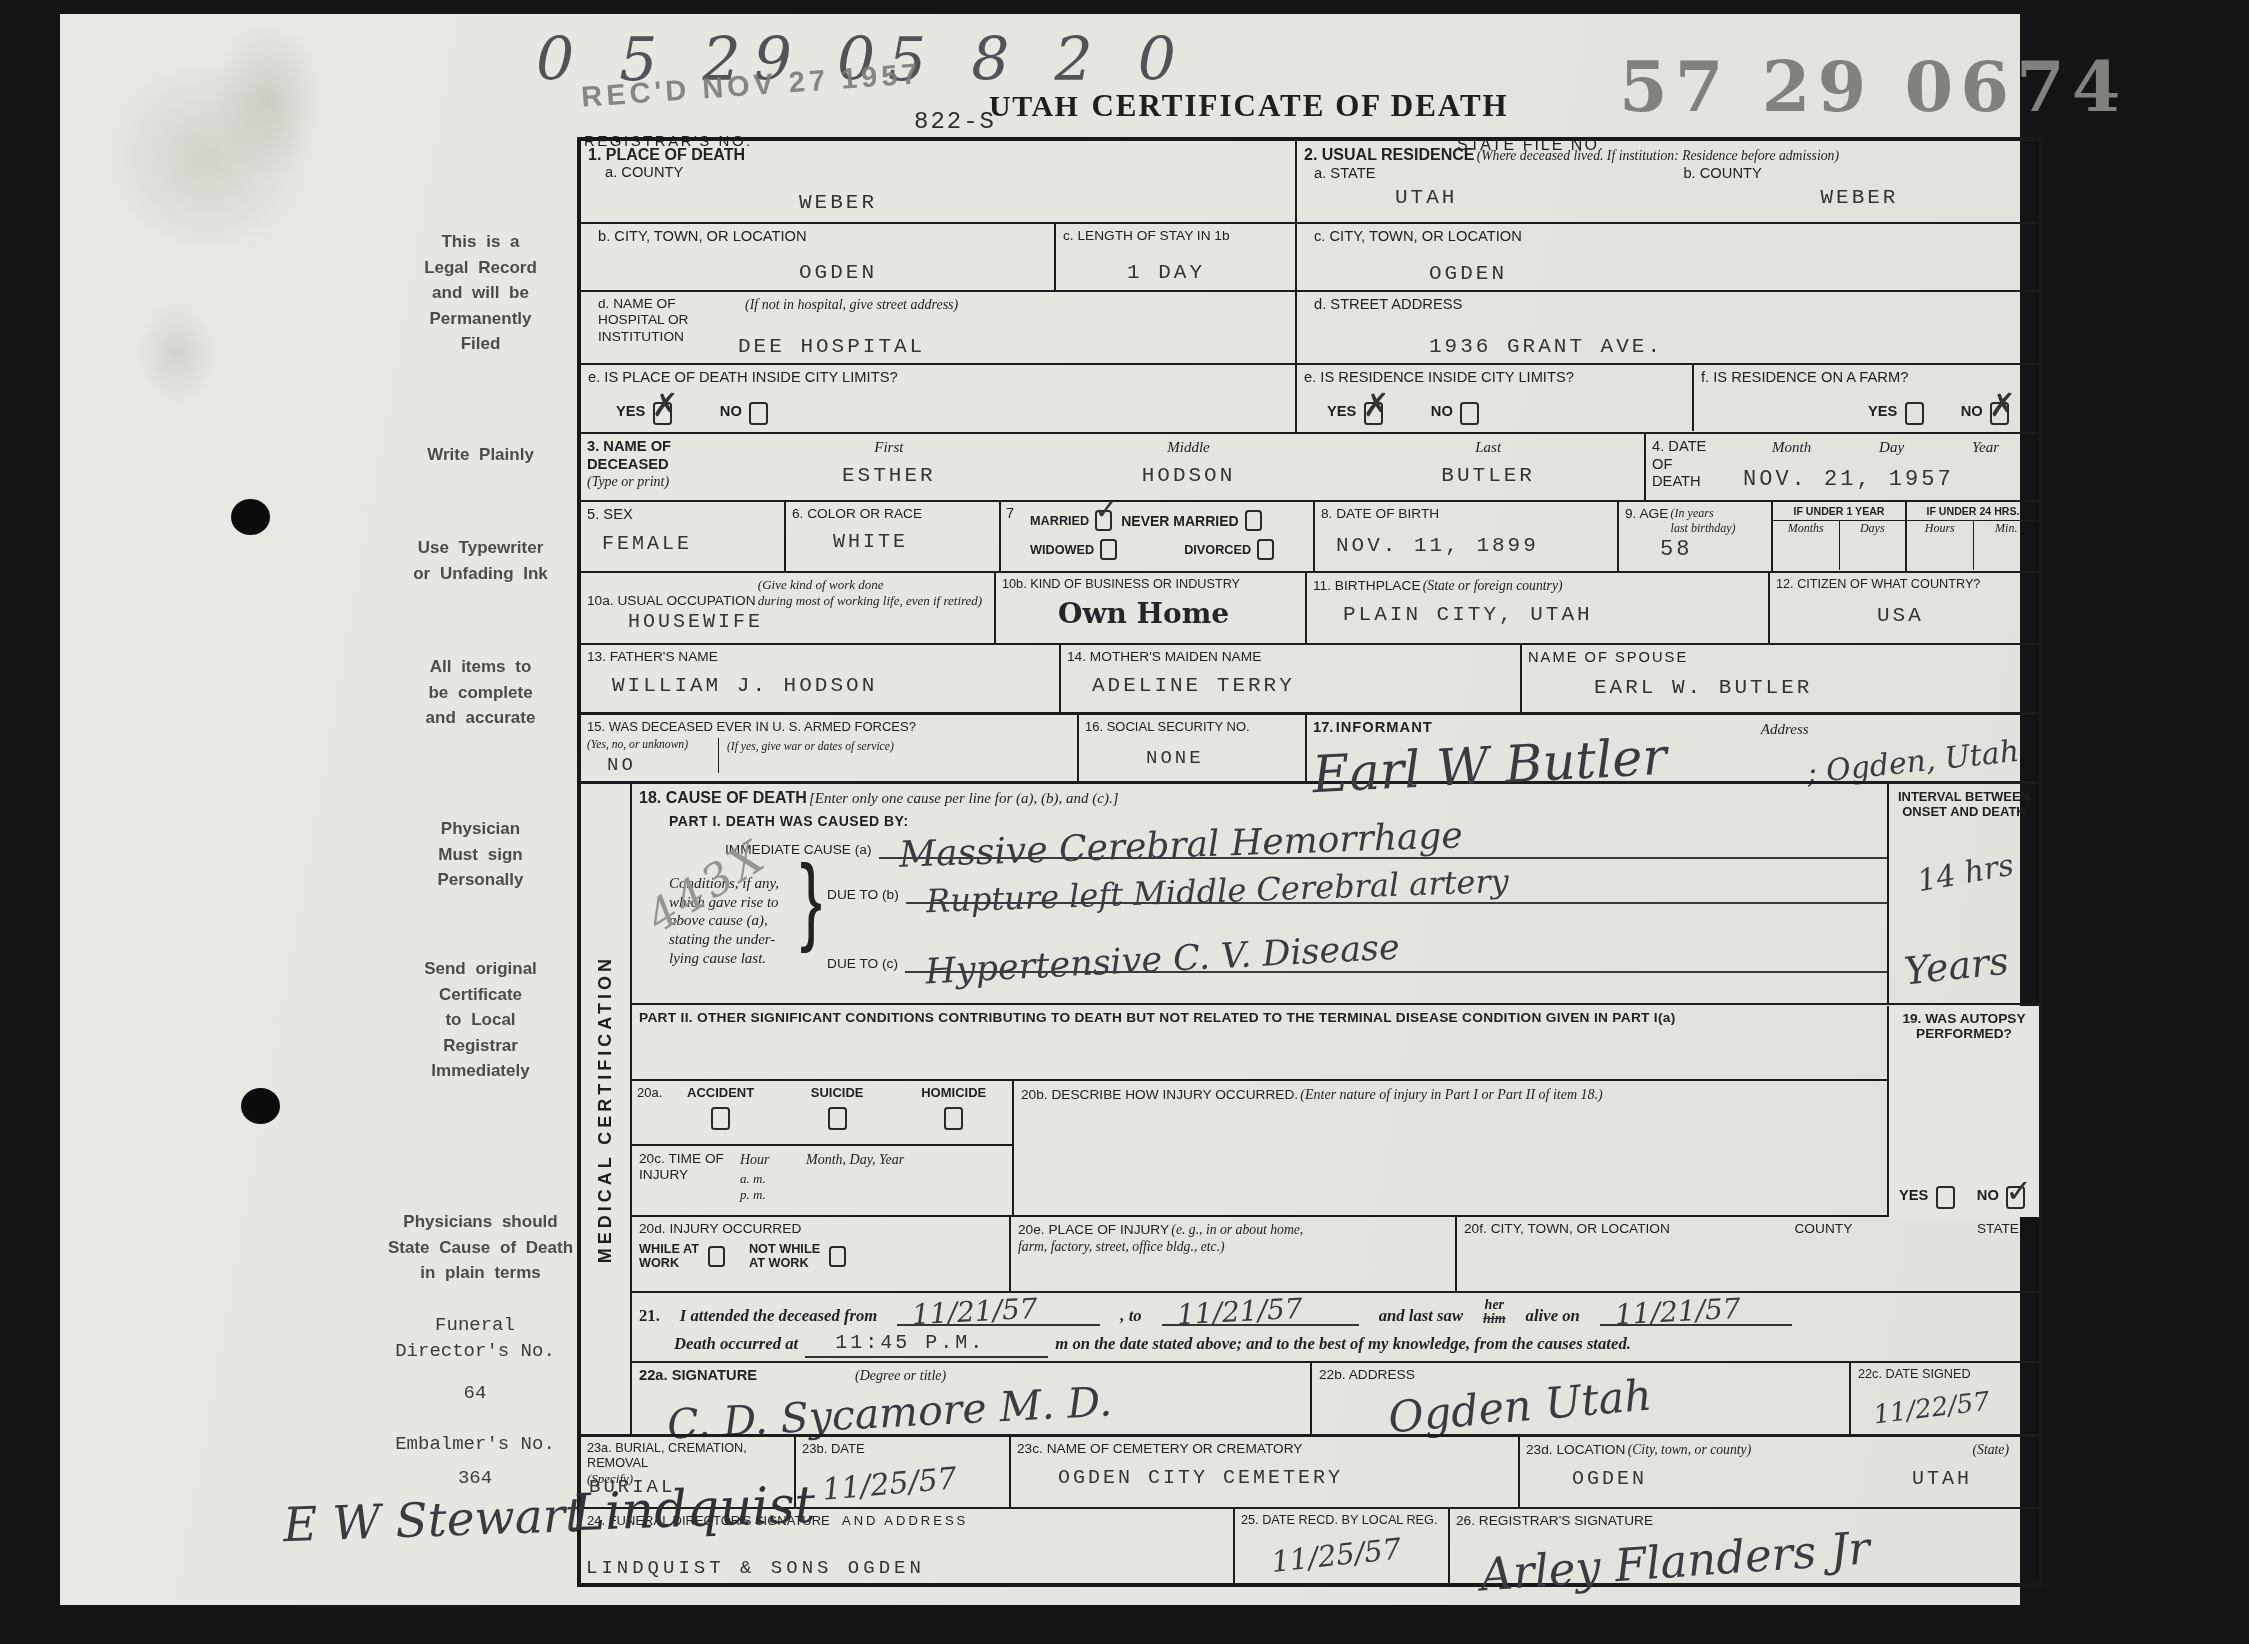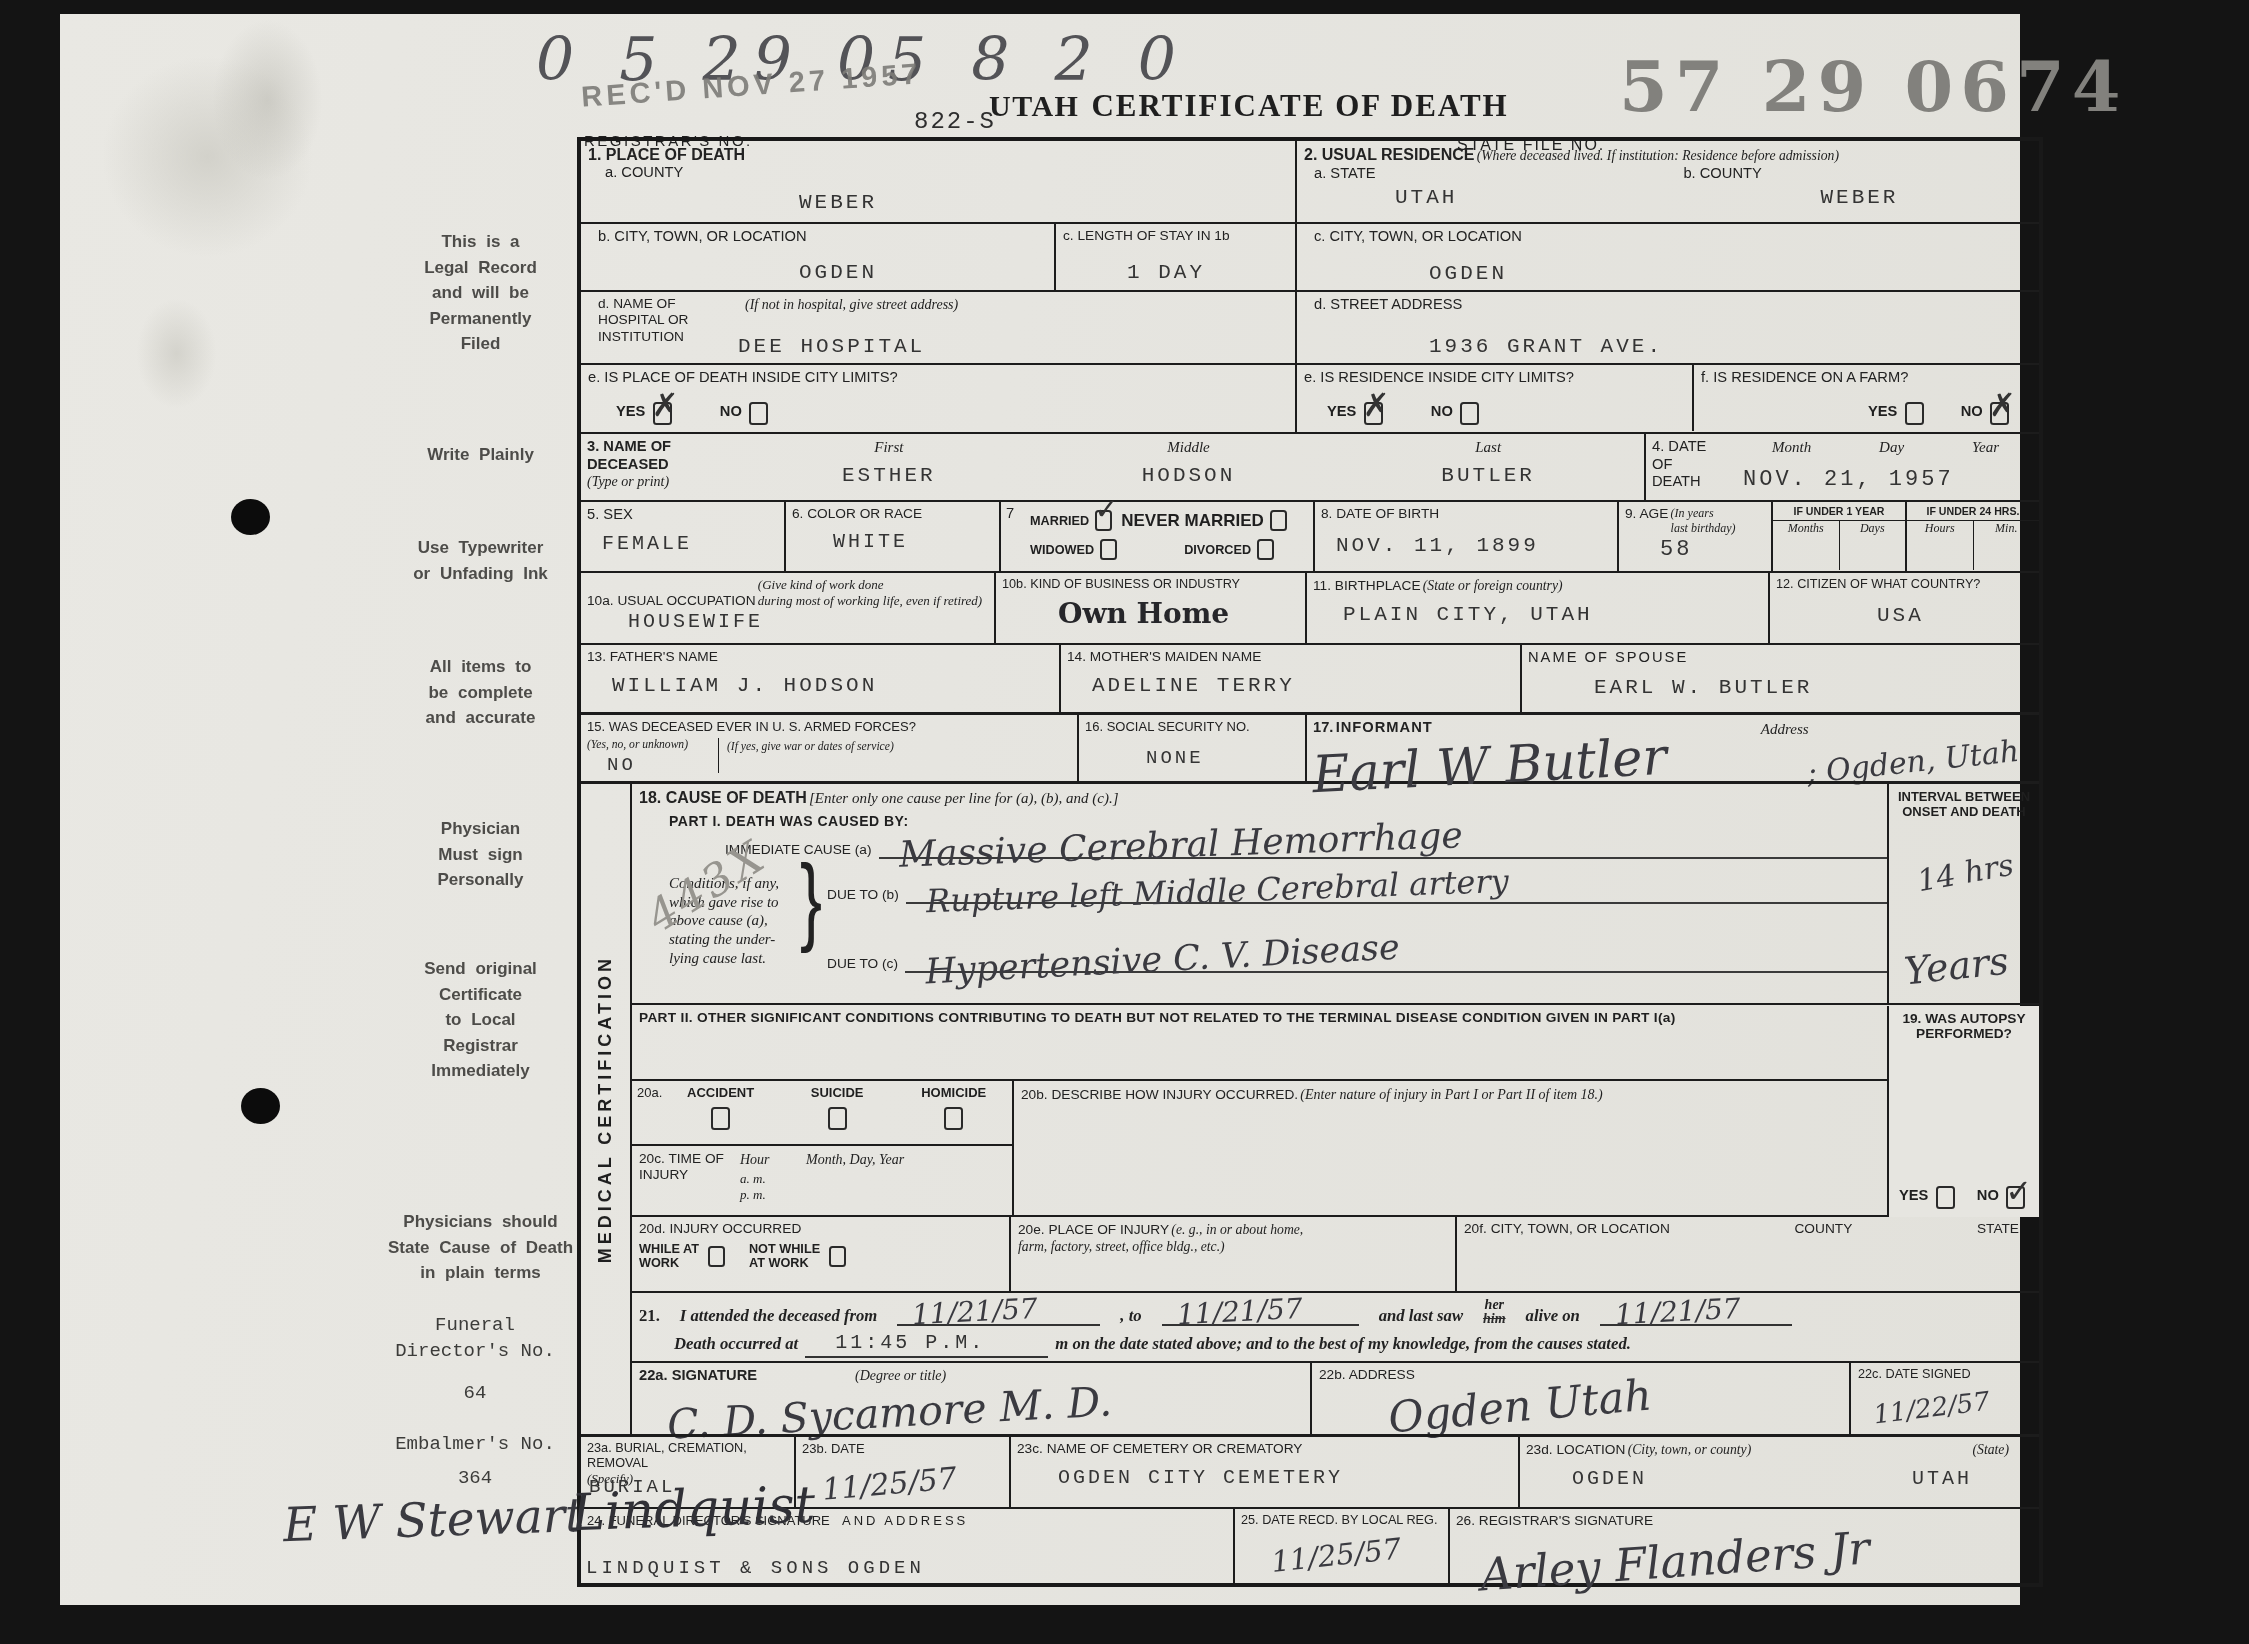--- a/index.html
+++ b/index.html
@@ -244,21 +244,21 @@
           <div class="lbl lt" style="font-size:13.7px;">6. COLOR OR RACE</div>
           <div class="typed" style="font-size:20px; margin:8px 0 0 41px;">WHITE</div>
         </div>
         <div class="cell" style="width:314px;">
           <span class="lbl lt" style="position:absolute; left:5px; top:3px;">7</span>
           <div style="margin:4px 0 0 23px; display:flex; align-items:center; gap:6px;">
             <span style="font-size:12.7px; font-weight:700;">MARRIED</span>
             <span class="cb" style="width:17px;height:21px;">
                 <span class="mk" style="font-size:29px; top:-17px;">✓</span>
               </span>
-            <span style="font-size:17px; font-weight:700; margin-left:3px;">NEVER MARRIED</span>
+            <span style="font-size:14px; font-weight:700; margin-left:3px;">NEVER MARRIED</span>
             <span class="cb" style="width:17px;height:21px;">
                 <span class="mk"></span>
               </span>
           </div>
           <div style="margin:8px 0 0 23px; display:flex; align-items:center; gap:6px;">
             <span style="font-size:12.7px; font-weight:700;">WIDOWED</span>
             <span class="cb" style="width:17px;height:21px;">
                 <span class="mk"></span>
               </span>
             <span style="font-size:12.7px; font-weight:700; margin-left:61px;">DIVORCED</span>

